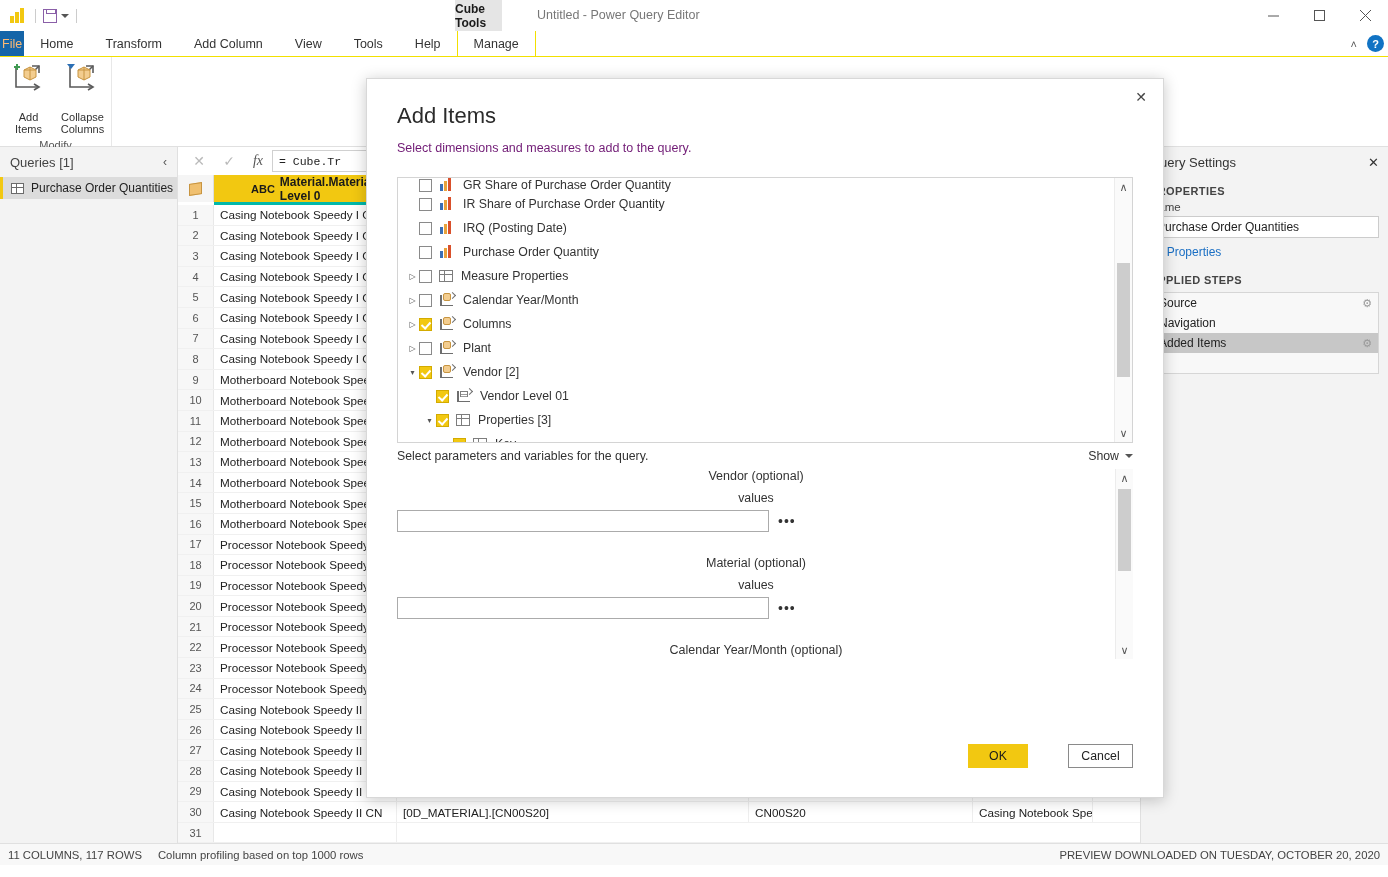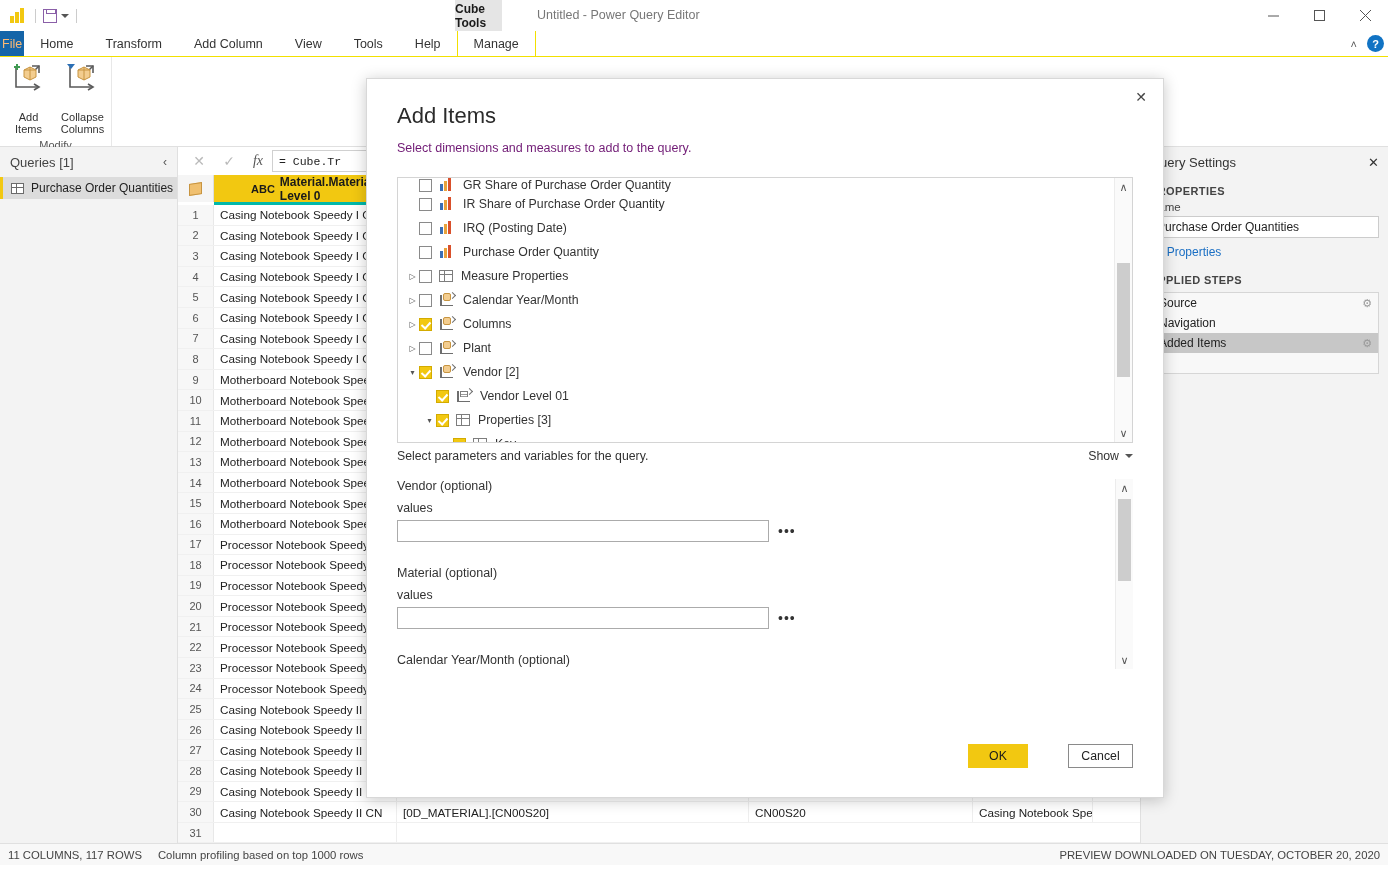--- a/index.html
+++ b/index.html
@@ -157,21 +157,21 @@
   .vs-arrow { height:18px; display:flex; align-items:center; justify-content:center; color:#555; font-size:11px;}
   .vs-arrow.bot { position:absolute; bottom:0; left:0; right:0; }
   .vs-thumb { position:absolute; left:2px; right:2px; background:#cdcdcd; }
 
   .show-row { display:flex; align-items:center; padding:6px 30px 0; }
   .show-left { font-size:12.3px; color:#333; }
   .show-right { margin-left:auto; font-size:12.3px; color:#333; display:flex; align-items:center; gap:6px;}
   .show-caret { width:0;height:0;border-left:4px solid transparent;border-right:4px solid transparent;
                 border-top:4px solid #555;}
 
-  .param-box { margin:16px 30px 0; height:190px; position:relative; overflow:hidden; }
+  .param-box { margin:6px 30px 0; height:190px; position:relative; overflow:hidden;text-align:center; }
   .param-scroll { position:absolute; inset:0 18px 0 0; overflow:hidden; }
   .p-label { font-size:12.5px; color:#333; margin-bottom:8px; }
   .p-sublabel { font-size:12.3px; color:#333; margin-bottom:5px; }
   .p-inputrow { display:flex; align-items:center; gap:9px; margin-bottom:24px; }
   .p-input { width:372px; height:22px; border:1px solid #ababab; background:#fff; }
   .p-ellipsis { color:#333; font-size:14px; letter-spacing:1px; }
 
   .dlg-footer { position:absolute; left:0; right:0; bottom:0; height:70px; }
   .btn { height:24px; font-size:12.3px; display:inline-flex; align-items:center; justify-content:center; }
   .btn-ok { position:absolute; right:135px; top:17px; width:60px; background:#f2c811; color:#1a1a1a; border:1px solid #f2c811;}

